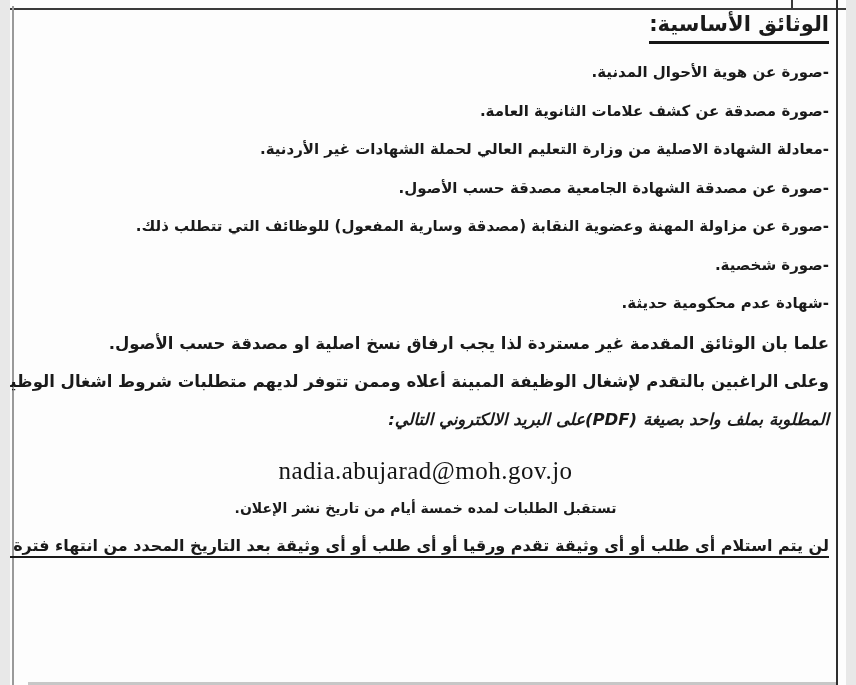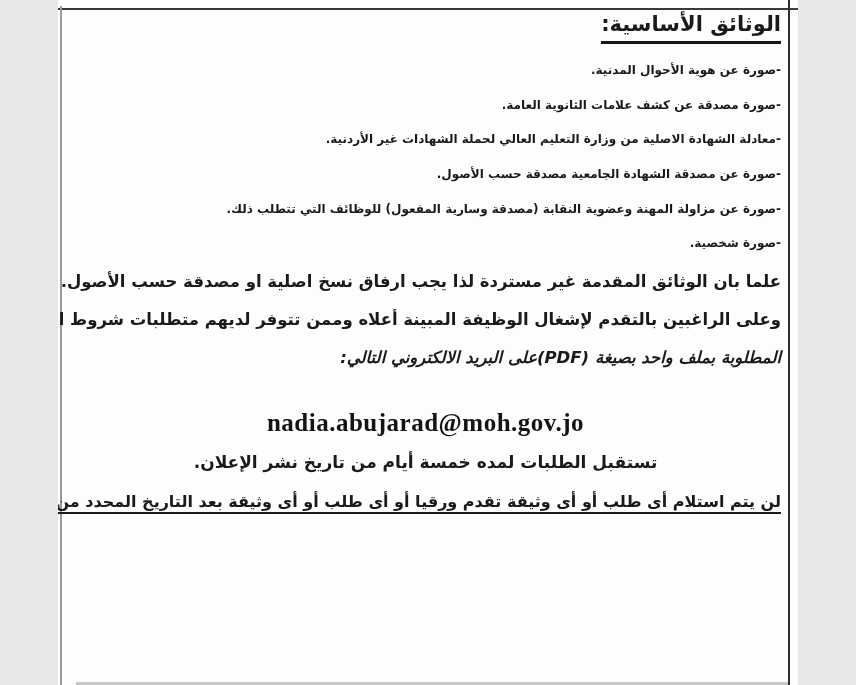--- a/index.html
+++ b/index.html
@@ -1,19 +1,19 @@
 <!DOCTYPE html>
 <html lang="ar"><head>
 <meta charset="utf-8">
 <style>
   * { margin: 0; padding: 0; box-sizing: border-box; }
   html, body { background: #e8e8e8; }
   .page {
     position: relative;
-    width: 740px;
+    width: 836px;
     height: 685px;
     margin: 0 auto;
     background: #fdfdfd;
     overflow: hidden;
     direction: rtl;
     font-family: "DejaVu Sans", sans-serif;
     color: #1a1a1a;
   }
   
   .top-rule   { position: absolute; top: 8px;  left: 0; right: 0; height: 2px; background: #3a3a3a; }
@@ -30,49 +30,49 @@
   .doc-title {
     display: inline-block;
     font-size: 21px;
     font-weight: bold;
     padding-bottom: 3px;
     border-bottom: 3px solid #161616;
     line-height: 1.3;
   }
   .doc-list { list-style: none; margin-top: 19px; }
   .doc-list li {
-    font-size: 12px;
+    font-size: 15px;
     font-weight: bold;
     line-height: 1.3;
     margin-bottom: 19px;
     white-space: nowrap;
   }
   .note, .para {
     font-size: 16.5px;
     font-weight: bold;
     line-height: 1.3;
     white-space: nowrap;
   }
   .note  { margin-top: 17px; }
   .para1 { margin-top: 17px; }
   .para2 { margin-top: 16px; font-style: italic; }
   .email {
-    margin-top: 41px;
+    margin-top: 27px;
     text-align: center;
     direction: ltr;
     font-family: "Liberation Serif", "DejaVu Serif", serif;
     font-size: 25px;
-    font-weight: bold;
+    font-weight: normal;
     letter-spacing: 0.5px;
     color: #141414;
   }
   .deadline {
     margin-top: 14px;
     text-align: center;
-    font-size: 17px;
+    font-size: 14px;
     font-weight: bold;
     line-height: 1.3;
   }
   .warning {
     margin-top: 19px;
     font-size: 16px;
     font-weight: bold;
     white-space: nowrap;
     text-decoration: underline;
     text-decoration-thickness: 1.5px;
@@ -95,20 +95,21 @@
 
     <h1 class="doc-title">الوثائق الأساسية:</h1>
 
     <ul class="doc-list">
       <li>-صورة عن هوية الأحوال المدنية.</li>
       <li>-صورة مصدقة عن كشف علامات الثانوية العامة.</li>
       <li>-معادلة الشهادة الاصلية من وزارة التعليم العالي لحملة الشهادات غير الأردنية.</li>
       <li>-صورة عن مصدقة الشهادة الجامعية مصدقة حسب الأصول.</li>
       <li>-صورة عن مزاولة المهنة وعضوية النقابة (مصدقة وسارية المفعول) للوظائف التي تتطلب ذلك.</li>
       <li>-صورة شخصية.</li>
+      <li>-شهادة عدم محكومية حديثة.</li>
     </ul>
 
     <p class="note">علما بان الوثائق المقدمة غير مستردة لذا يجب ارفاق نسخ اصلية او مصدقة حسب الأصول.</p>
     <p class="para para1">وعلى الراغبين بالتقدم لإشغال الوظيفة المبينة أعلاه وممن تتوفر لديهم متطلبات شروط اشغال الوظيفة ارسال الوثائق</p>
     <p class="para para2">المطلوبة بملف واحد بصيغة (PDF)على البريد الالكتروني التالي:</p>
 
     <div class="email">nadia.abujarad@moh.gov.jo</div>
 
     <p class="deadline">تستقبل الطلبات لمده خمسة أيام من تاريخ نشر الإعلان.</p>
     <p class="warning">لن يتم استلام أى طلب أو أى وثيقة تقدم ورقيا أو أى طلب أو أى وثيقة بعد التاريخ المحدد من انتهاء فترة تقديم</p>

